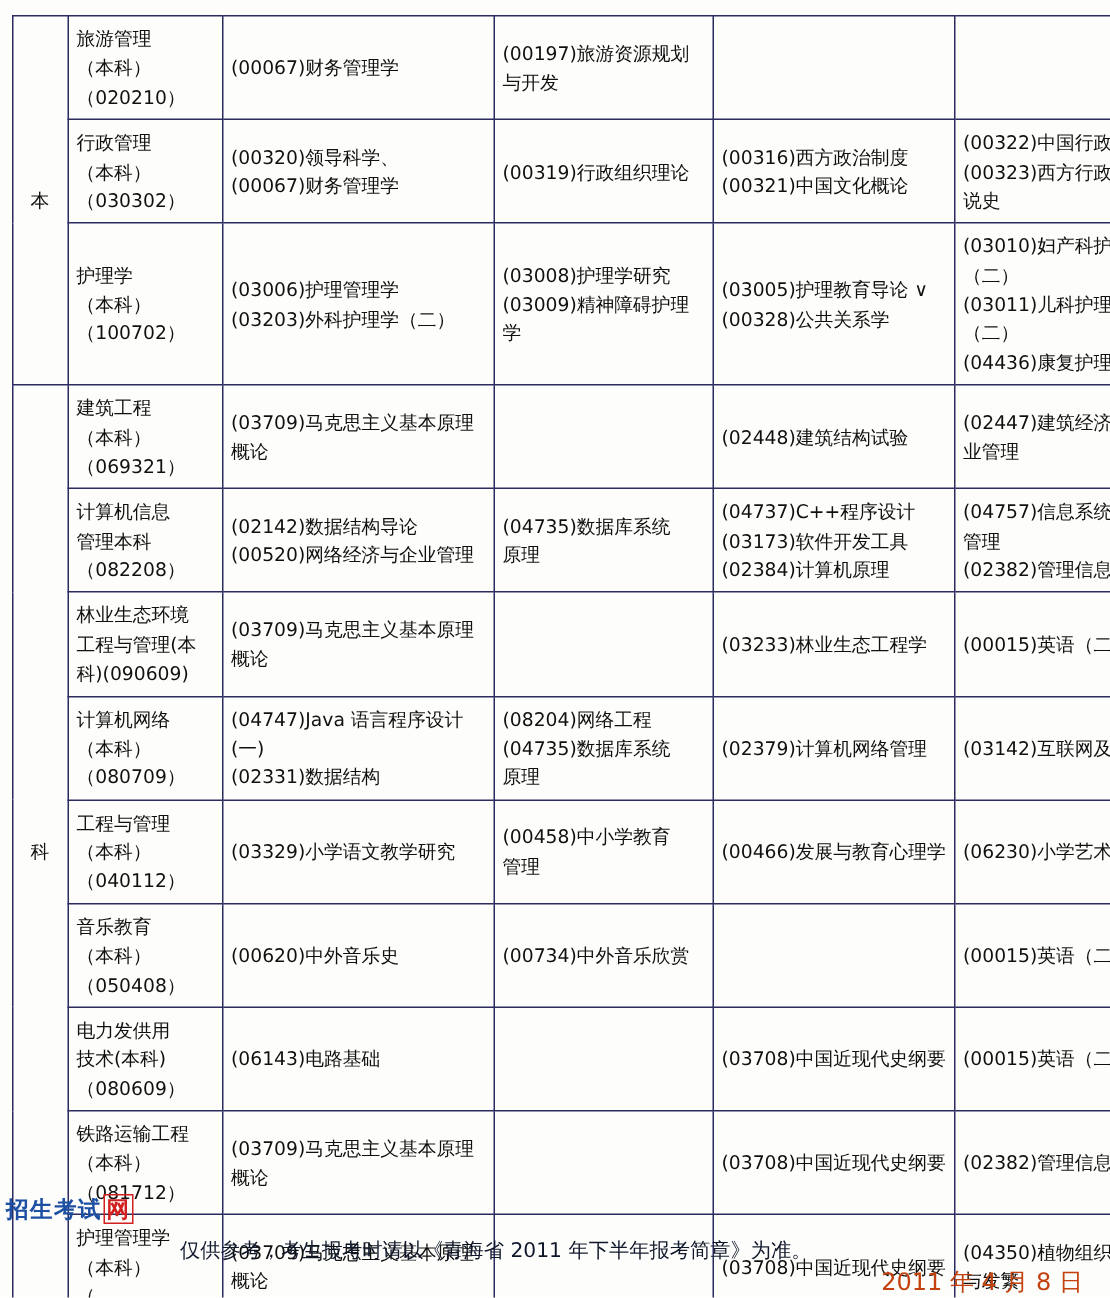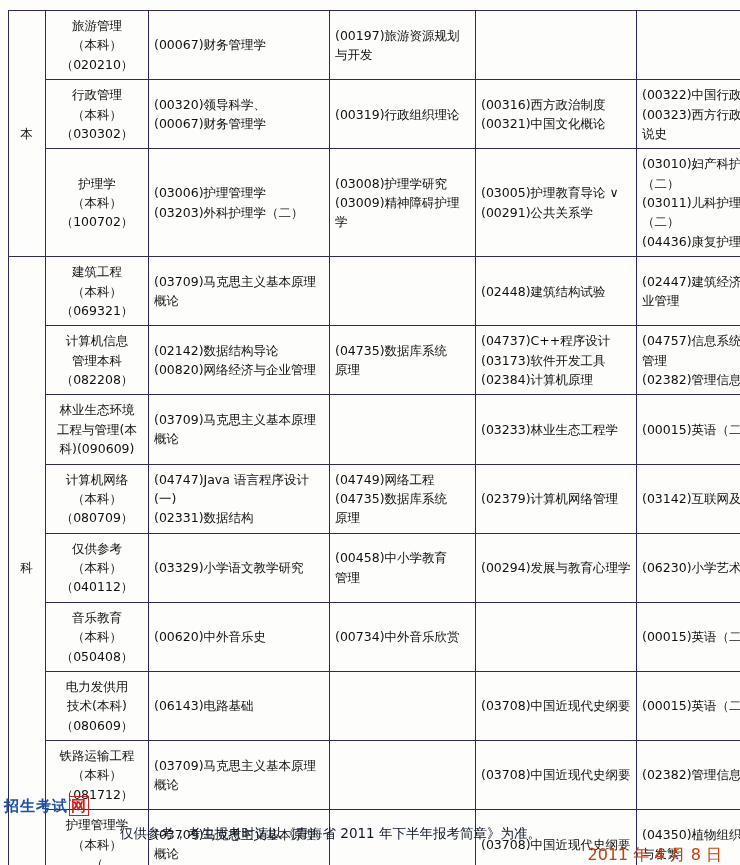--- a/index.html
+++ b/index.html
@@ -39,21 +39,20 @@
   }
   td.side {
     width: 26px;
     text-align: center;
     font-size: 15px;
     letter-spacing: 1px;
     padding: 0;
   }
   td.major {
     width: 92px;
-    text-align: center;
     font-size: 12.5px;
     line-height: 1.6;
     padding: 4px 2px;
   }
   td.c1 { width: 170px; }
   td.c2 { width: 135px; }
   td.c3 { width: 150px; }
   td.c4 { width: 140px; }
 
   .ln { display: block; }
@@ -175,21 +174,21 @@
           <span class="ln">(03006)护理管理学</span>
           <span class="ln">(03203)外科护理学（二）</span>
         </td>
         <td class="c2">
           <span class="ln">(03008)护理学研究</span>
           <span class="ln">(03009)精神障碍护理</span>
           <span class="ln">学</span>
         </td>
         <td class="c3">
           <span class="ln">(03005)护理教育导论 ∨</span>
-          <span class="ln">(00291)公共关系学</span>
+          <span class="ln">(00328)公共关系学</span>
         </td>
         <td class="c4">
           <span class="ln">(03010)妇产科护理学 ∨</span>
           <span class="ln">（二）</span>
           <span class="ln">(03011)儿科护理学（二）</span>
           <span class="ln">(04436)康复护理学 ∨</span>
         </td>
       </tr>
 
       <tr>
@@ -216,21 +215,21 @@
       </tr>
 
       <tr>
         <td class="major">
           <span class="ln">计算机信息</span>
           <span class="ln">管理本科</span>
           <span class="ln">（082208）</span>
         </td>
         <td class="c1">
           <span class="ln">(02142)数据结构导论</span>
-          <span class="ln">(00820)网络经济与企业管理</span>
+          <span class="ln">(00520)网络经济与企业管理</span>
         </td>
         <td class="c2">
           <span class="ln">(04735)数据库系统</span>
           <span class="ln">原理</span>
         </td>
         <td class="c3">
           <span class="ln">(04737)C++程序设计</span>
           <span class="ln">(03173)软件开发工具</span>
           <span class="ln">(02384)计算机原理</span>
         </td>
@@ -264,47 +263,47 @@
         <td class="major">
           <span class="ln">计算机网络</span>
           <span class="ln">（本科）</span>
           <span class="ln">（080709）</span>
         </td>
         <td class="c1">
           <span class="ln">(04747)Java 语言程序设计(一)</span>
           <span class="ln">(02331)数据结构</span>
         </td>
         <td class="c2">
-          <span class="ln">(04749)网络工程</span>
+          <span class="ln">(08204)网络工程</span>
           <span class="ln">(04735)数据库系统</span>
           <span class="ln">原理</span>
         </td>
         <td class="c3">
           <span class="ln">(02379)计算机网络管理</span>
         </td>
         <td class="c4">
           <span class="ln">(03142)互联网及其应用</span>
         </td>
       </tr>
 
       <tr>
         <td class="major">
-          <span class="ln">仅供参考</span>
+          <span class="ln">工程与管理</span>
           <span class="ln">（本科）</span>
           <span class="ln">（040112）</span>
         </td>
         <td class="c1">
           <span class="ln">(03329)小学语文教学研究</span>
         </td>
         <td class="c2">
           <span class="ln">(00458)中小学教育</span>
           <span class="ln">管理</span>
         </td>
         <td class="c3">
-          <span class="ln">(00294)发展与教育心理学</span>
+          <span class="ln">(00466)发展与教育心理学</span>
         </td>
         <td class="c4">
           <span class="ln">(06230)小学艺术教育</span>
         </td>
       </tr>
 
       <tr>
         <td class="major">
           <span class="ln">音乐教育</span>
           <span class="ln">（本科）</span>

